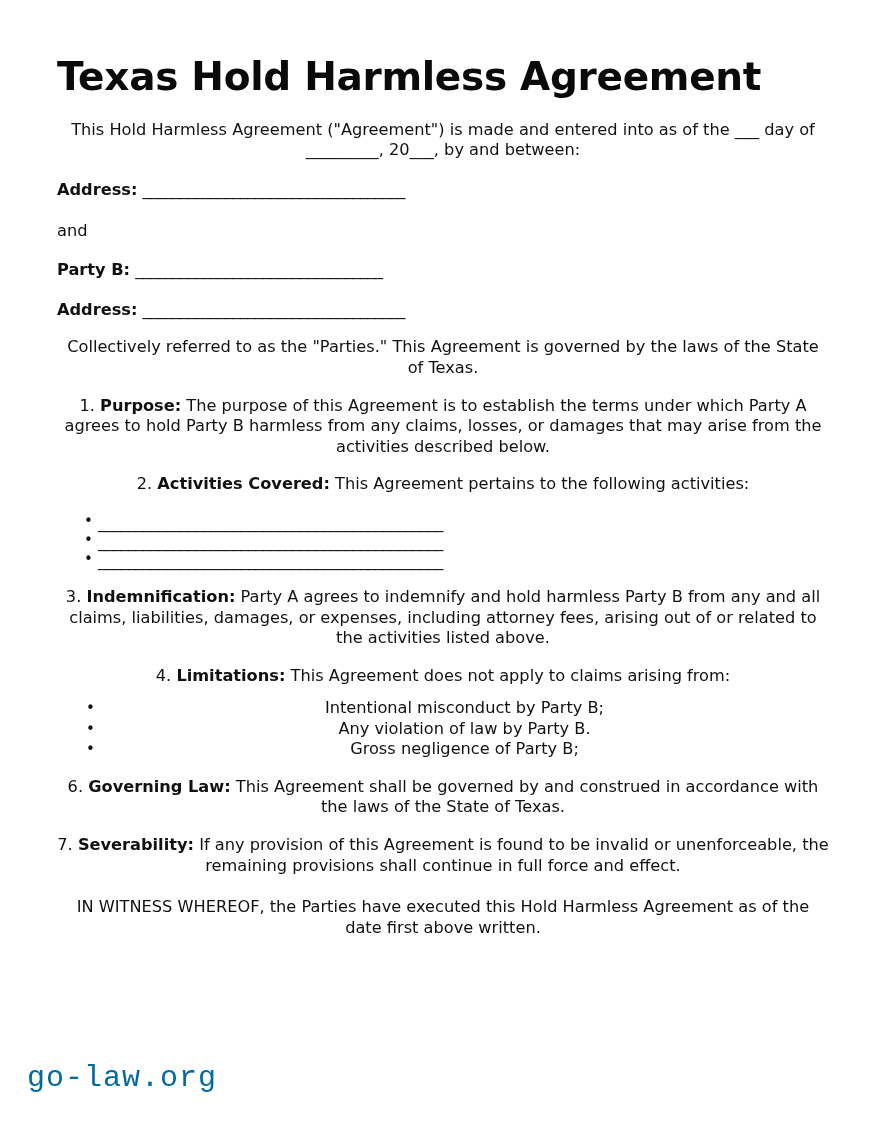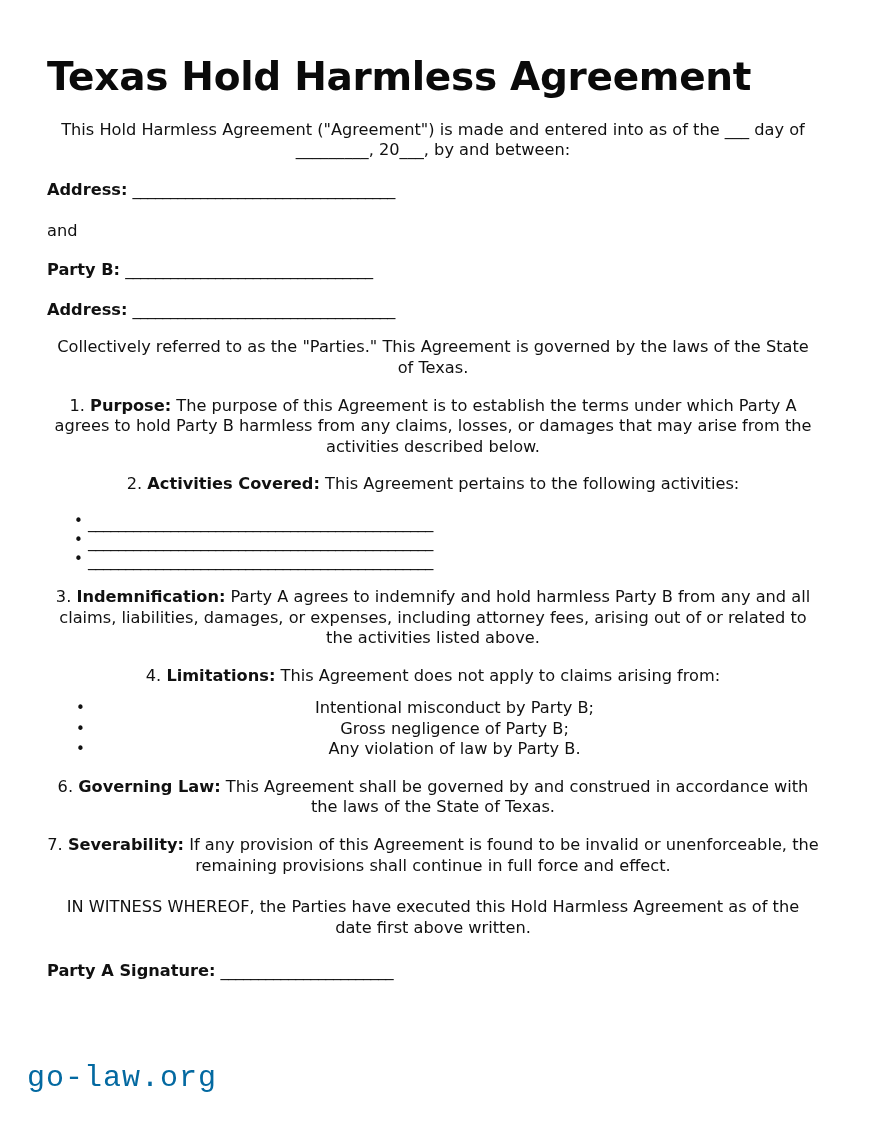--- a/index.html
+++ b/index.html
@@ -14,21 +14,21 @@
   .page {
     position: relative;
     width: 869px;
     height: 1124px;
     background: #ffffff;
     overflow: hidden;
     box-sizing: border-box;
   }
   .content {
     position: absolute;
-    left: 47px;
+    left: 57px;
     top: 0;
     width: 772px;
   }
   .doc-title {
     font-size: 39px;
     font-weight: bold;
     letter-spacing: -0.3px;
     line-height: 1.1;
     margin: 0;
     padding-top: 56px;
@@ -180,35 +180,32 @@
     <p class="para">
       <span class="sec-num">3.</span><span> </span><span class="sec-head">Indemnification:</span><span> </span><span>Party A agrees to indemnify and hold harmless Party B from any and all claims, liabilities, damages, or expenses, including attorney fees, arising out of or related to the activities listed above.</span>
     </p>
 
     <p class="para">
       <span class="sec-num">4.</span><span> </span><span class="sec-head">Limitations:</span><span> </span><span>This Agreement does not apply to claims arising from:</span>
     </p>
 
     <ul class="item-list">
       <li>Intentional misconduct by Party B;</li>
+      <li>Any violation of law by Party B.</li>
       <li>Gross negligence of Party B;</li>
-      <li>Any violation of law by Party B.</li>
     </ul>
 
 
     <p class="para">
       <span class="sec-num">6.</span><span> </span><span class="sec-head">Governing Law:</span><span> </span><span>This Agreement shall be governed by and construed in accordance with the laws of the State of Texas.</span>
     </p>
 
     <p class="para">
       <span class="sec-num">7.</span><span> </span><span class="sec-head">Severability:</span><span> </span><span>If any provision of this Agreement is found to be invalid or unenforceable, the remaining provisions shall continue in full force and effect.</span>
     </p>
 
     <p class="para witness">IN WITNESS WHEREOF, the Parties have executed this Hold Harmless Agreement as of the date first above written.</p>
 
-    <div class="sig-row">
-      <span class="field-label">Party A Signature:</span><span> </span><span class="blank">_______________________</span>
-    </div>
 
   </div>
 
   <div class="watermark">go-law.org</div>
 </div>
 
 </body></html>

